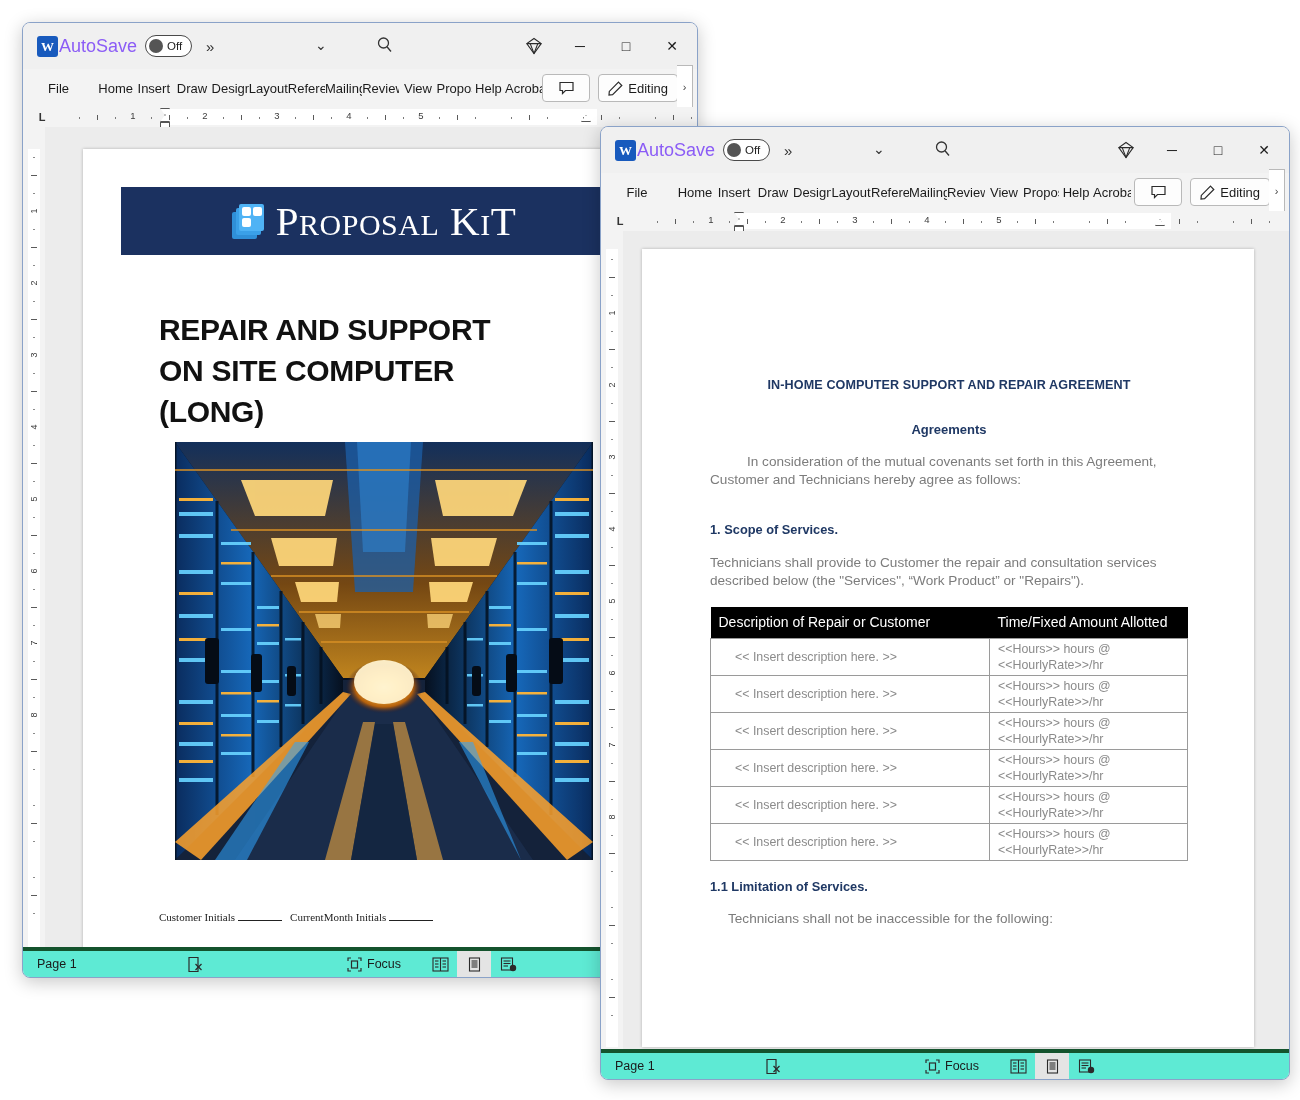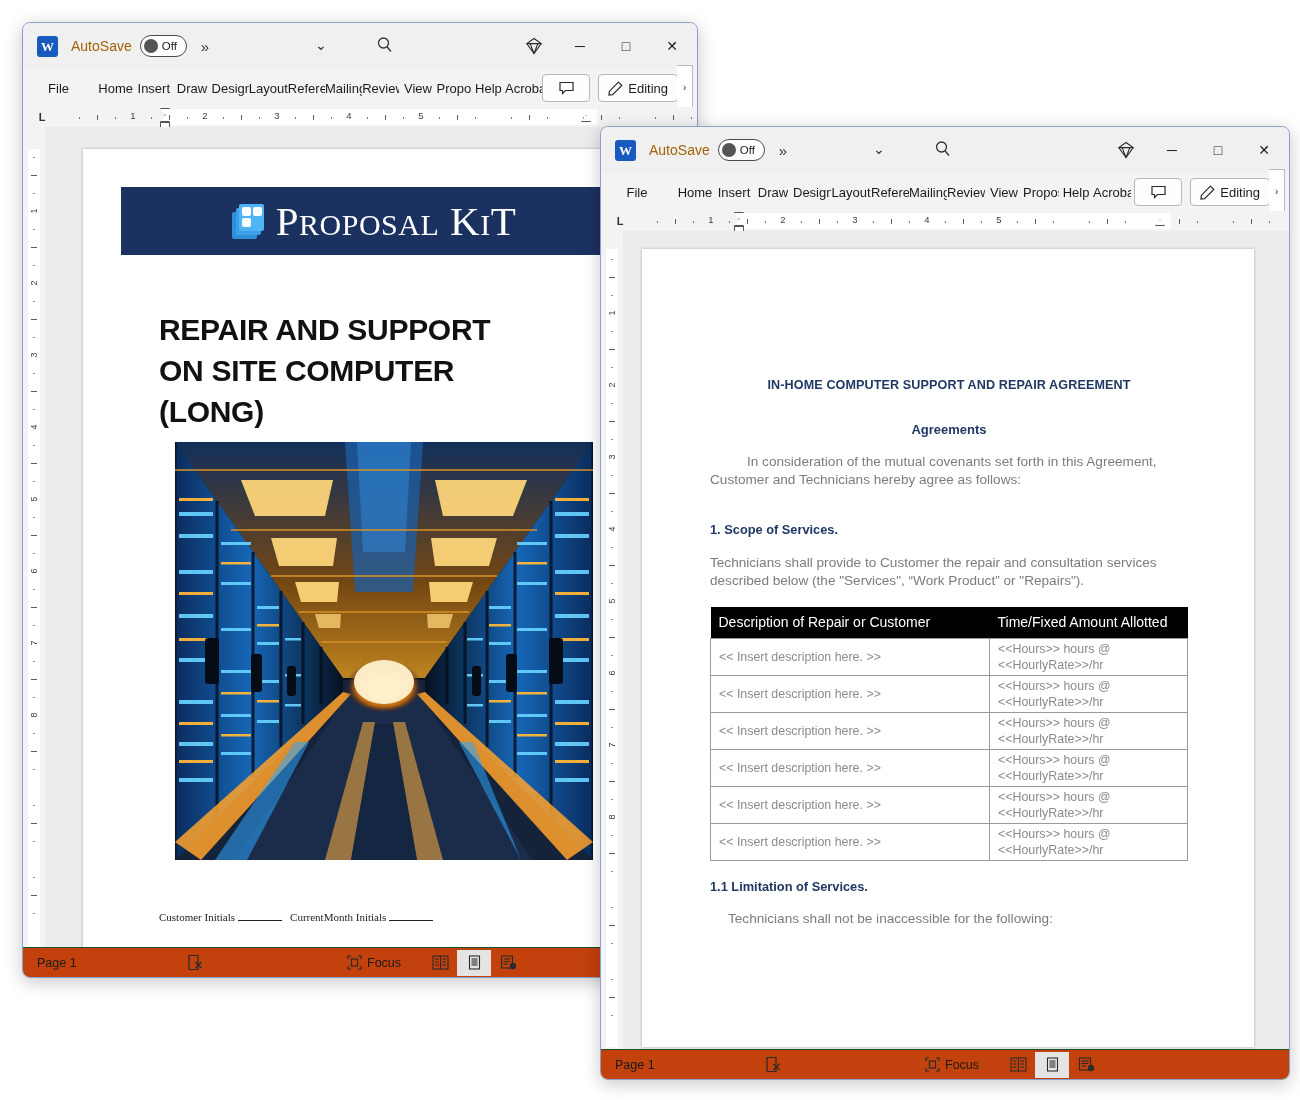--- a/index.html
+++ b/index.html
@@ -33,21 +33,21 @@
     padding: 0 2px 0 14px;
     position: relative;
   }
   .wordicon {
     width: 21px; height: 21px; border-radius: 3px;
     background: #185abd; color: #fff;
     font-size: 13px; font-weight: bold; line-height: 21px;
     text-align: center; flex: 0 0 21px;
     font-family: "Liberation Serif", serif;
   }
-  .autosave-label { font-size: 14px; color: #a16207; margin-left: 13px; white-space: nowrap; }
+  .autosave-label { font-size: 18px; color: #8b5cf6; margin-left: 1px; white-space: nowrap; }
   .toggle {
     margin-left: 8px; width: 47px; height: 22px; border-radius: 11px;
     border: 1.3px solid #4a4a4a; background: #ffffff;
     display: flex; align-items: center; padding: 0 3px; flex: 0 0 47px;
   }
   .toggle .knob { width: 14px; height: 14px; border-radius: 50%; background: #555; flex:0 0 14px;}
   .toggle .ttext { font-size: 11.5px; color: #222; margin-left: 4px; }
   .chev-more { margin-left: 14px; font-size: 15px; color: #333; }
   .tb-chevron { position: absolute; font-size: 14px; color: #333; }
   .tb-icon { position: absolute; color: #2b2b2b; }
@@ -128,24 +128,24 @@
   .vnum  { position: absolute; left: 5px; font-size: 9px; color: #3c3c3c; width:12px; text-align:center;
            transform: rotate(-90deg); }
   .canvas { flex: 1; position: relative; background: #ececec; overflow: hidden; }
   .page {
     position: absolute; background: #ffffff;
     box-shadow: 0 0 3px rgba(0,0,0,0.25);
   }
 
   
   .statusbar {
-    height: 30px; flex: 0 0 30px; background: #c2410c;
+    height: 30px; flex: 0 0 30px; background: #5eead4;
     display: flex; align-items: center; padding-left: 14px;
     font-size: 12.5px; color: #1b1b1b; gap: 0;
-    border-top: 1px solid #14532d;
+    border-top: 4px solid #14532d;
   }
   .sb-page { width: 150px; }
   .sb-acc { width: 160px; display:flex; align-items:center; }
   .sb-focus { display: flex; align-items: center; gap: 5px; }
   .viewbtns { display: flex; align-items: center; gap: 0; margin-left: 22px; }
   .viewbtn { width: 34px; height: 26px; display: flex; align-items: center; justify-content: center; }
   .viewbtn.active { background: #e4e4e4; }
 
   
   .d1-banner {
@@ -181,21 +181,21 @@
   .d2-p { font-size: 13.6px; line-height: 17.6px; color: #7c7c7c; }
   .d2-center { text-align: center; font-size: 13px; font-weight: bold; color: #1f3864; }
   .d2-h { font-size: 12.8px; font-weight: bold; color: #1f3864; }
   table.d2-table { border-collapse: collapse; width: 100%; table-layout: fixed; }
   table.d2-table th {
     background: #000000; color: #ffffff; font-size: 14px; font-weight: normal;
     text-align: left; padding: 6px 8px; vertical-align: top; line-height: 19px;
   }
   table.d2-table td {
     border: 1px solid #9a9a9a; font-size: 12.4px; color: #8b8b8b;
-    padding: 5px 8px; line-height: 17px; vertical-align: middle;
+    padding: 5px 24px; line-height: 17px; vertical-align: middle;
   }
   table.d2-table td.c2 { padding: 2px 8px; line-height: 16px; }
 </style>
 </head>
 <body>
 
 <div class="stage">
 
   <div class="word-window win1">
 

